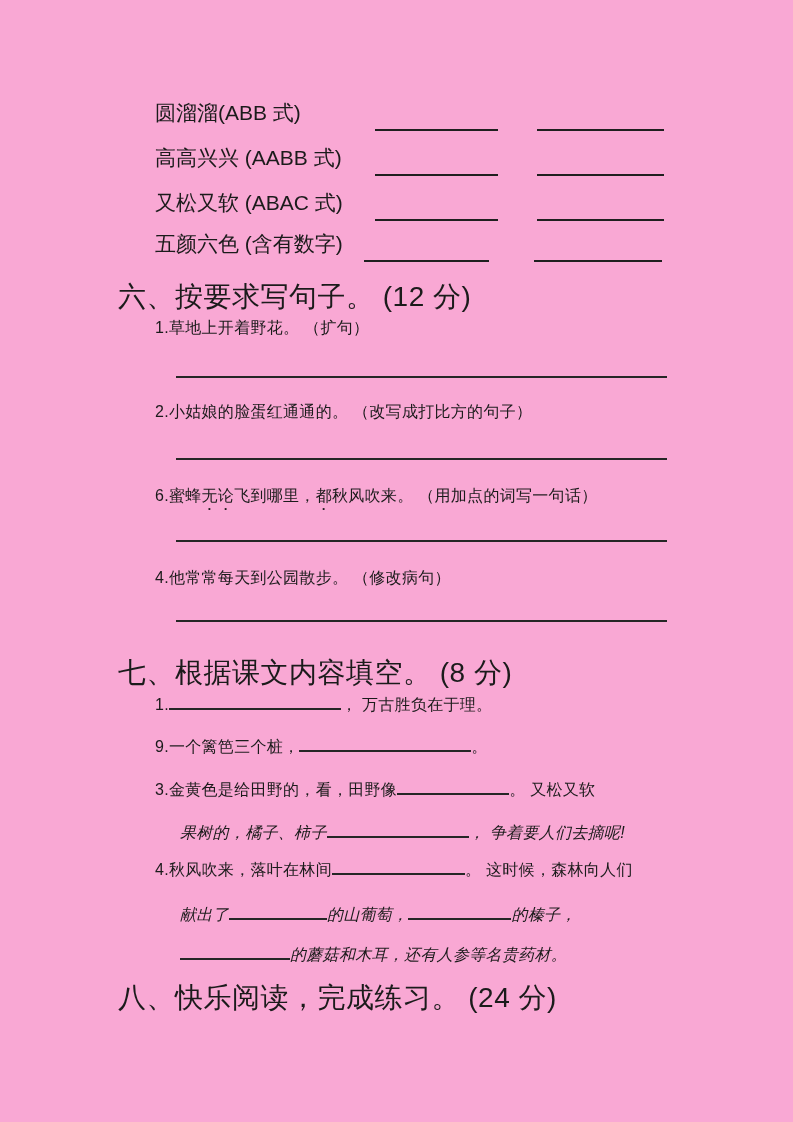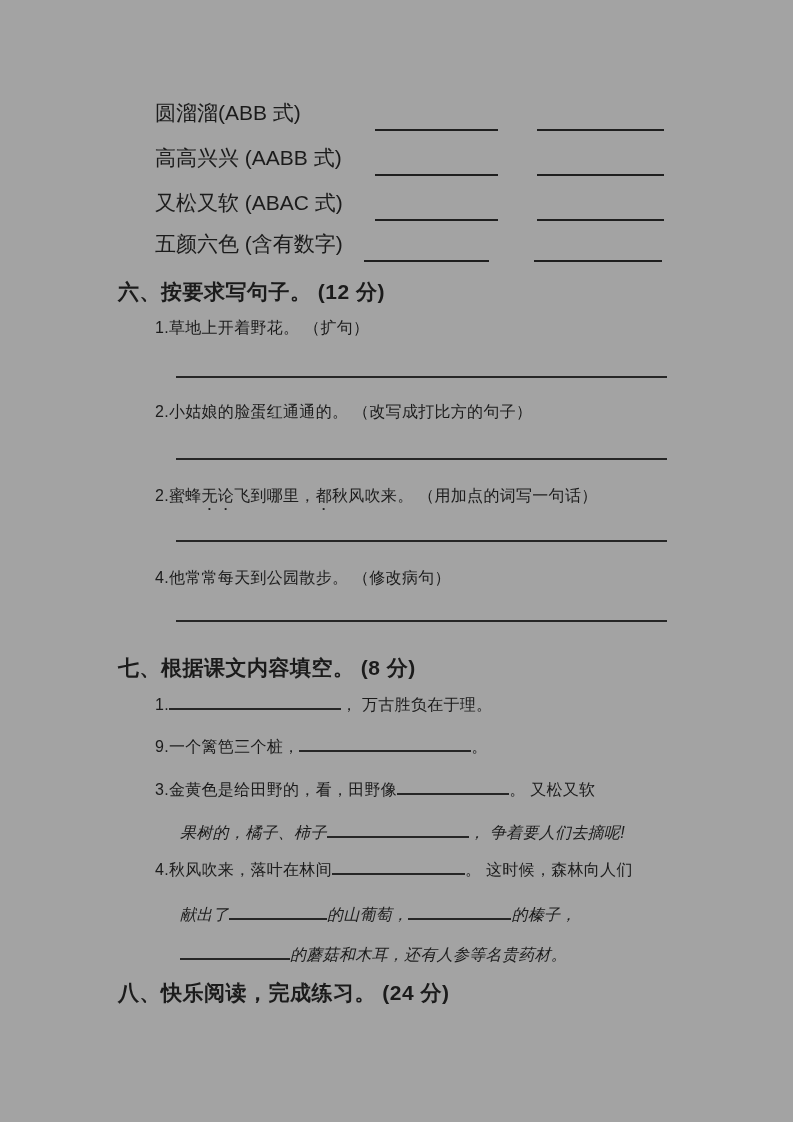--- a/index.html
+++ b/index.html
@@ -1,33 +1,33 @@
 <!DOCTYPE html>
 <html><head>
 <meta charset="utf-8">
 <style>
   html,body{margin:0;padding:0;background:#ffffff;}
   .page{
     position:relative;
     width:793px;height:1122px;
-    background:#a3a3a3;
+    background:#f9a8d4;
     color:#1b1b1b;
     font-family:"Liberation Sans","DejaVu Sans",sans-serif;
     overflow:hidden;
   }
   
   .wrow{position:absolute;left:0;width:793px;height:34px;}
   .wlabel{position:absolute;left:155px;top:0;font-size:21px;white-space:nowrap;}
   .wblank{position:absolute;bottom:2px;height:0;border-bottom:2px solid #1f1f1f;}
   .wb1{left:375px;width:123px;}
   .wb2{left:537px;width:127px;}
   .r4 .wb1{left:364px;width:125px;}
   .r4 .wb2{left:534px;width:128px;}
   
-  .sec{position:absolute;left:118px;font-size:21px;font-weight:700;white-space:nowrap;letter-spacing:0.5px;}
+  .sec{position:absolute;left:118px;font-size:28px;font-weight:400;white-space:nowrap;letter-spacing:0.5px;}
   
   .q{position:absolute;left:155px;font-size:16px;white-space:nowrap;letter-spacing:0.3px;}
   .q.indent{left:180px;font-style:italic;}
   
   .ansline{position:absolute;left:176px;width:491px;height:0;border-bottom:2px solid #262626;}
   
   .ib{display:inline-block;height:4px;border-bottom:2px solid #262626;vertical-align:baseline;}
   
   .emdot{
     -webkit-text-emphasis:filled dot #1b1b1b;
@@ -65,21 +65,21 @@
 
   <div class="sec" style="top:278px">六、按要求写句子。 (12 分)</div>
 
   <div class="q" style="top:318px">1.草地上开着野花。 （扩句）</div>
   <div class="ansline" style="top:376px"></div>
 
   <div class="q" style="top:402px">2.小姑娘的脸蛋红通通的。 （改写成打比方的句子）</div>
   <div class="ansline" style="top:458px"></div>
 
   <div class="q" style="top:486px">
-    <span>2.蜜蜂</span><span class="emdot">无论</span><span>飞到哪里，</span><span class="emdot">都</span><span>秋风吹来。 （用加点的词写一句话）</span>
+    <span>6.蜜蜂</span><span class="emdot">无论</span><span>飞到哪里，</span><span class="emdot">都</span><span>秋风吹来。 （用加点的词写一句话）</span>
   </div>
   <div class="ansline" style="top:540px"></div>
 
   <div class="q" style="top:568px">4.他常常每天到公园散步。 （修改病句）</div>
   <div class="ansline" style="top:620px"></div>
 
   <div class="sec" style="top:654px">七、根据课文内容填空。 (8 分)</div>
 
   <div class="q" style="top:695px">
     <span>1.</span><span class="ib" style="width:172px"></span><span>， 万古胜负在于理。</span>

